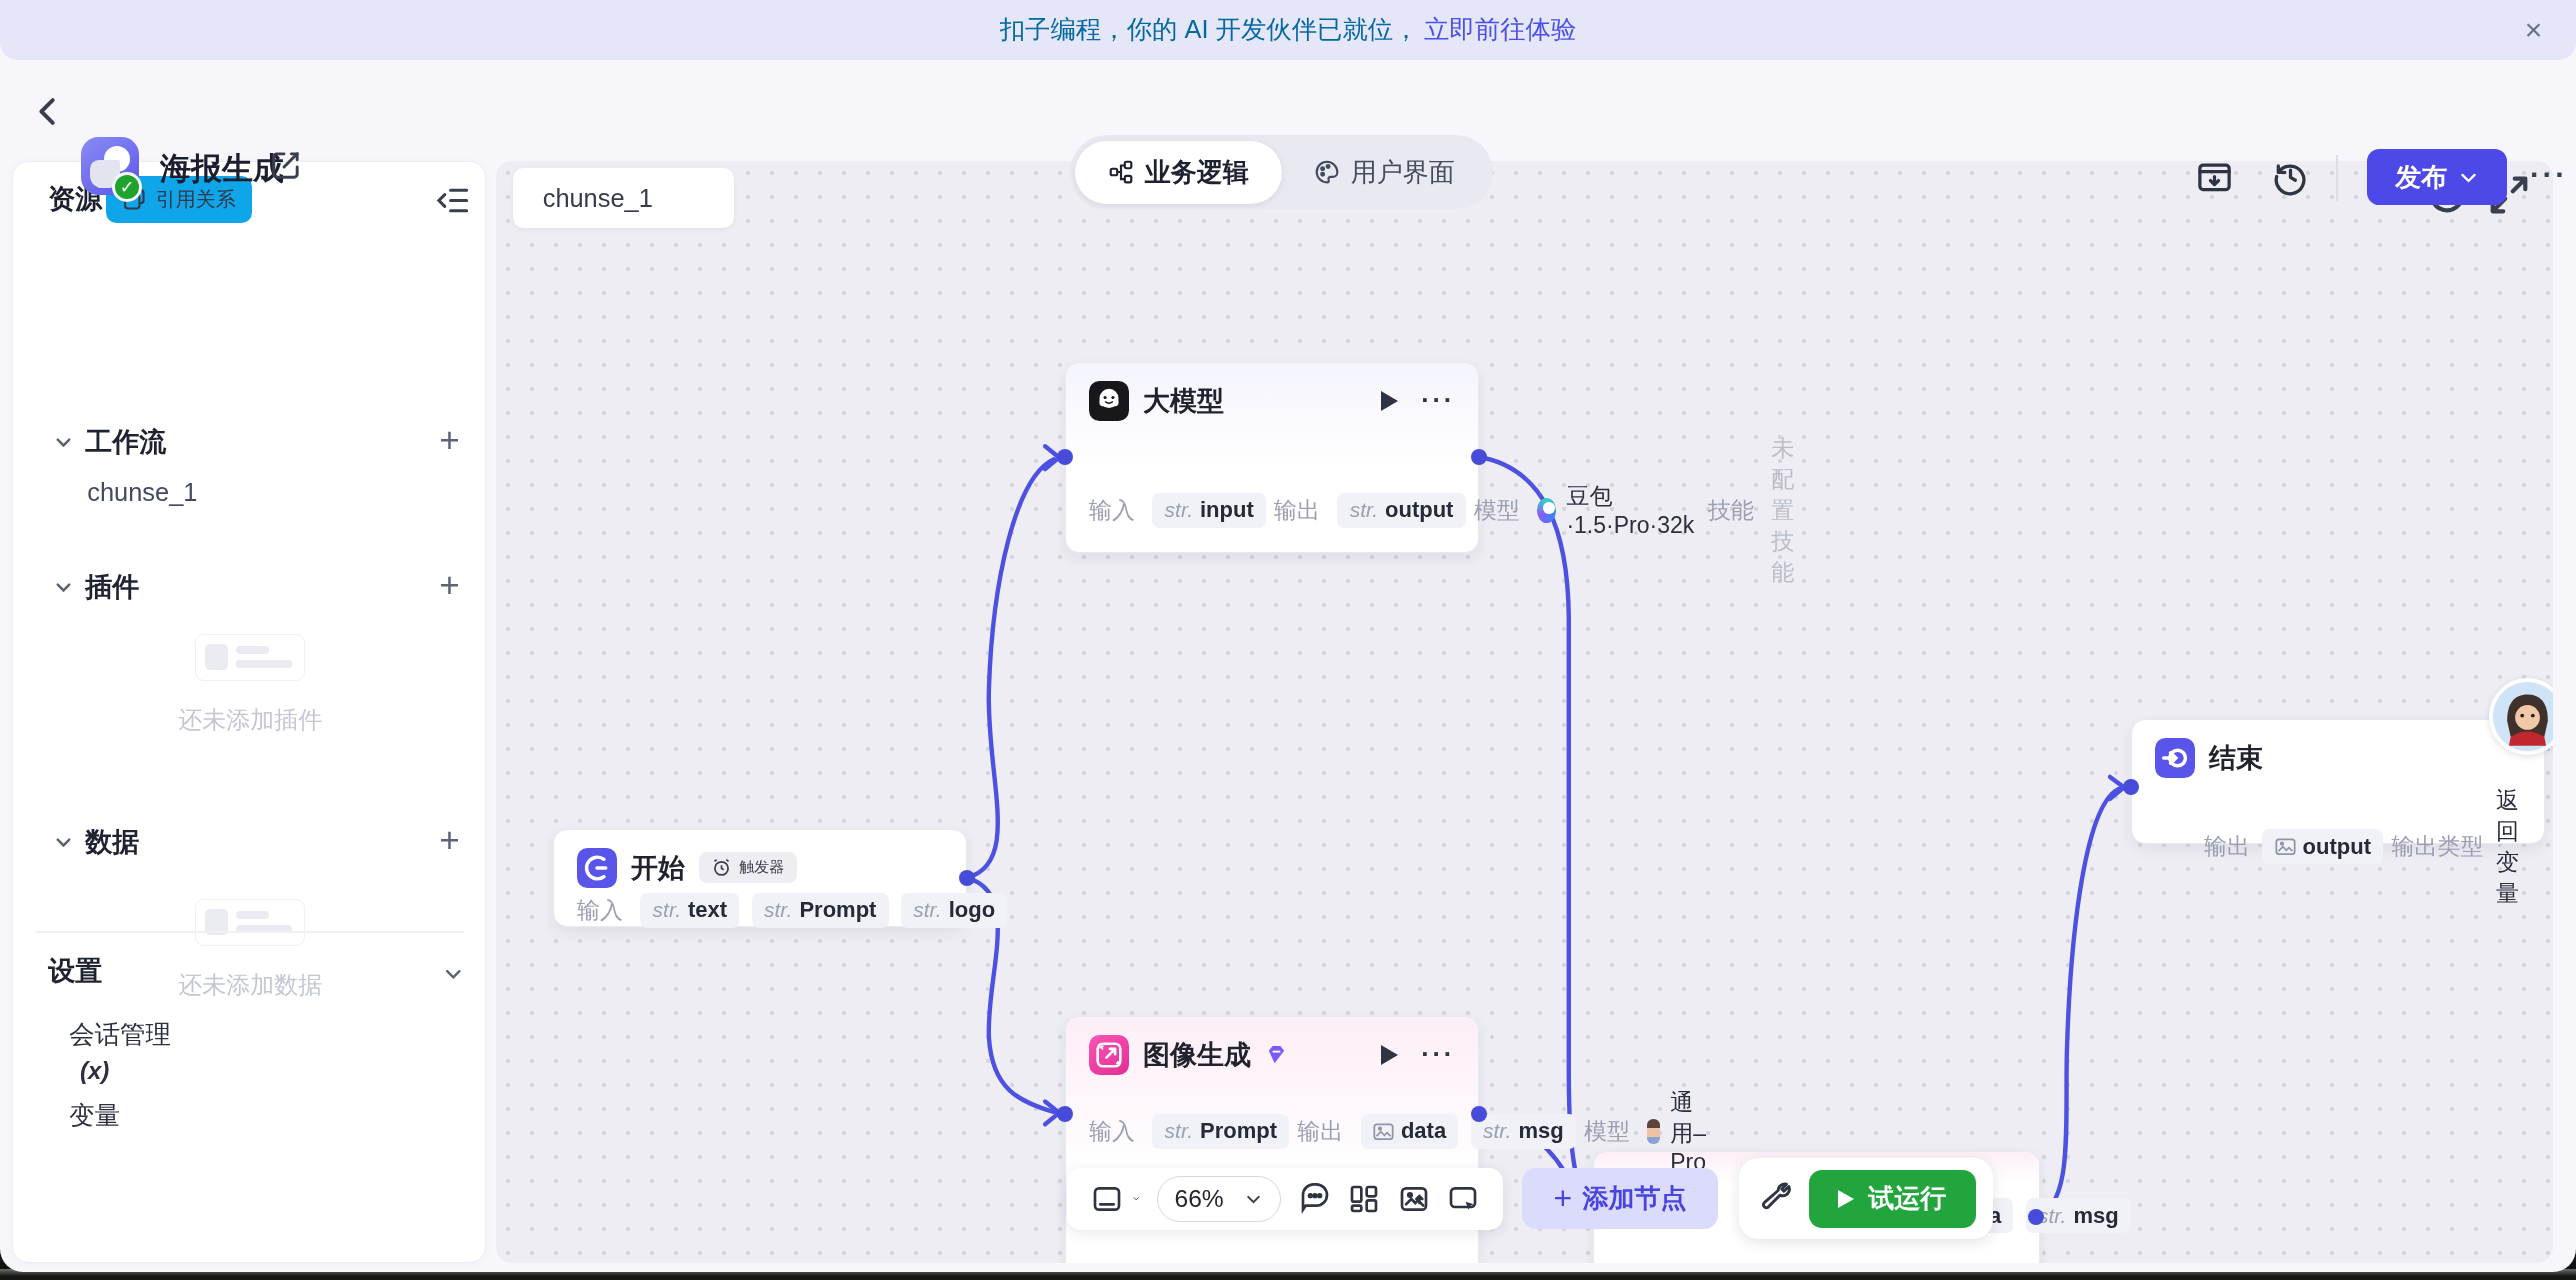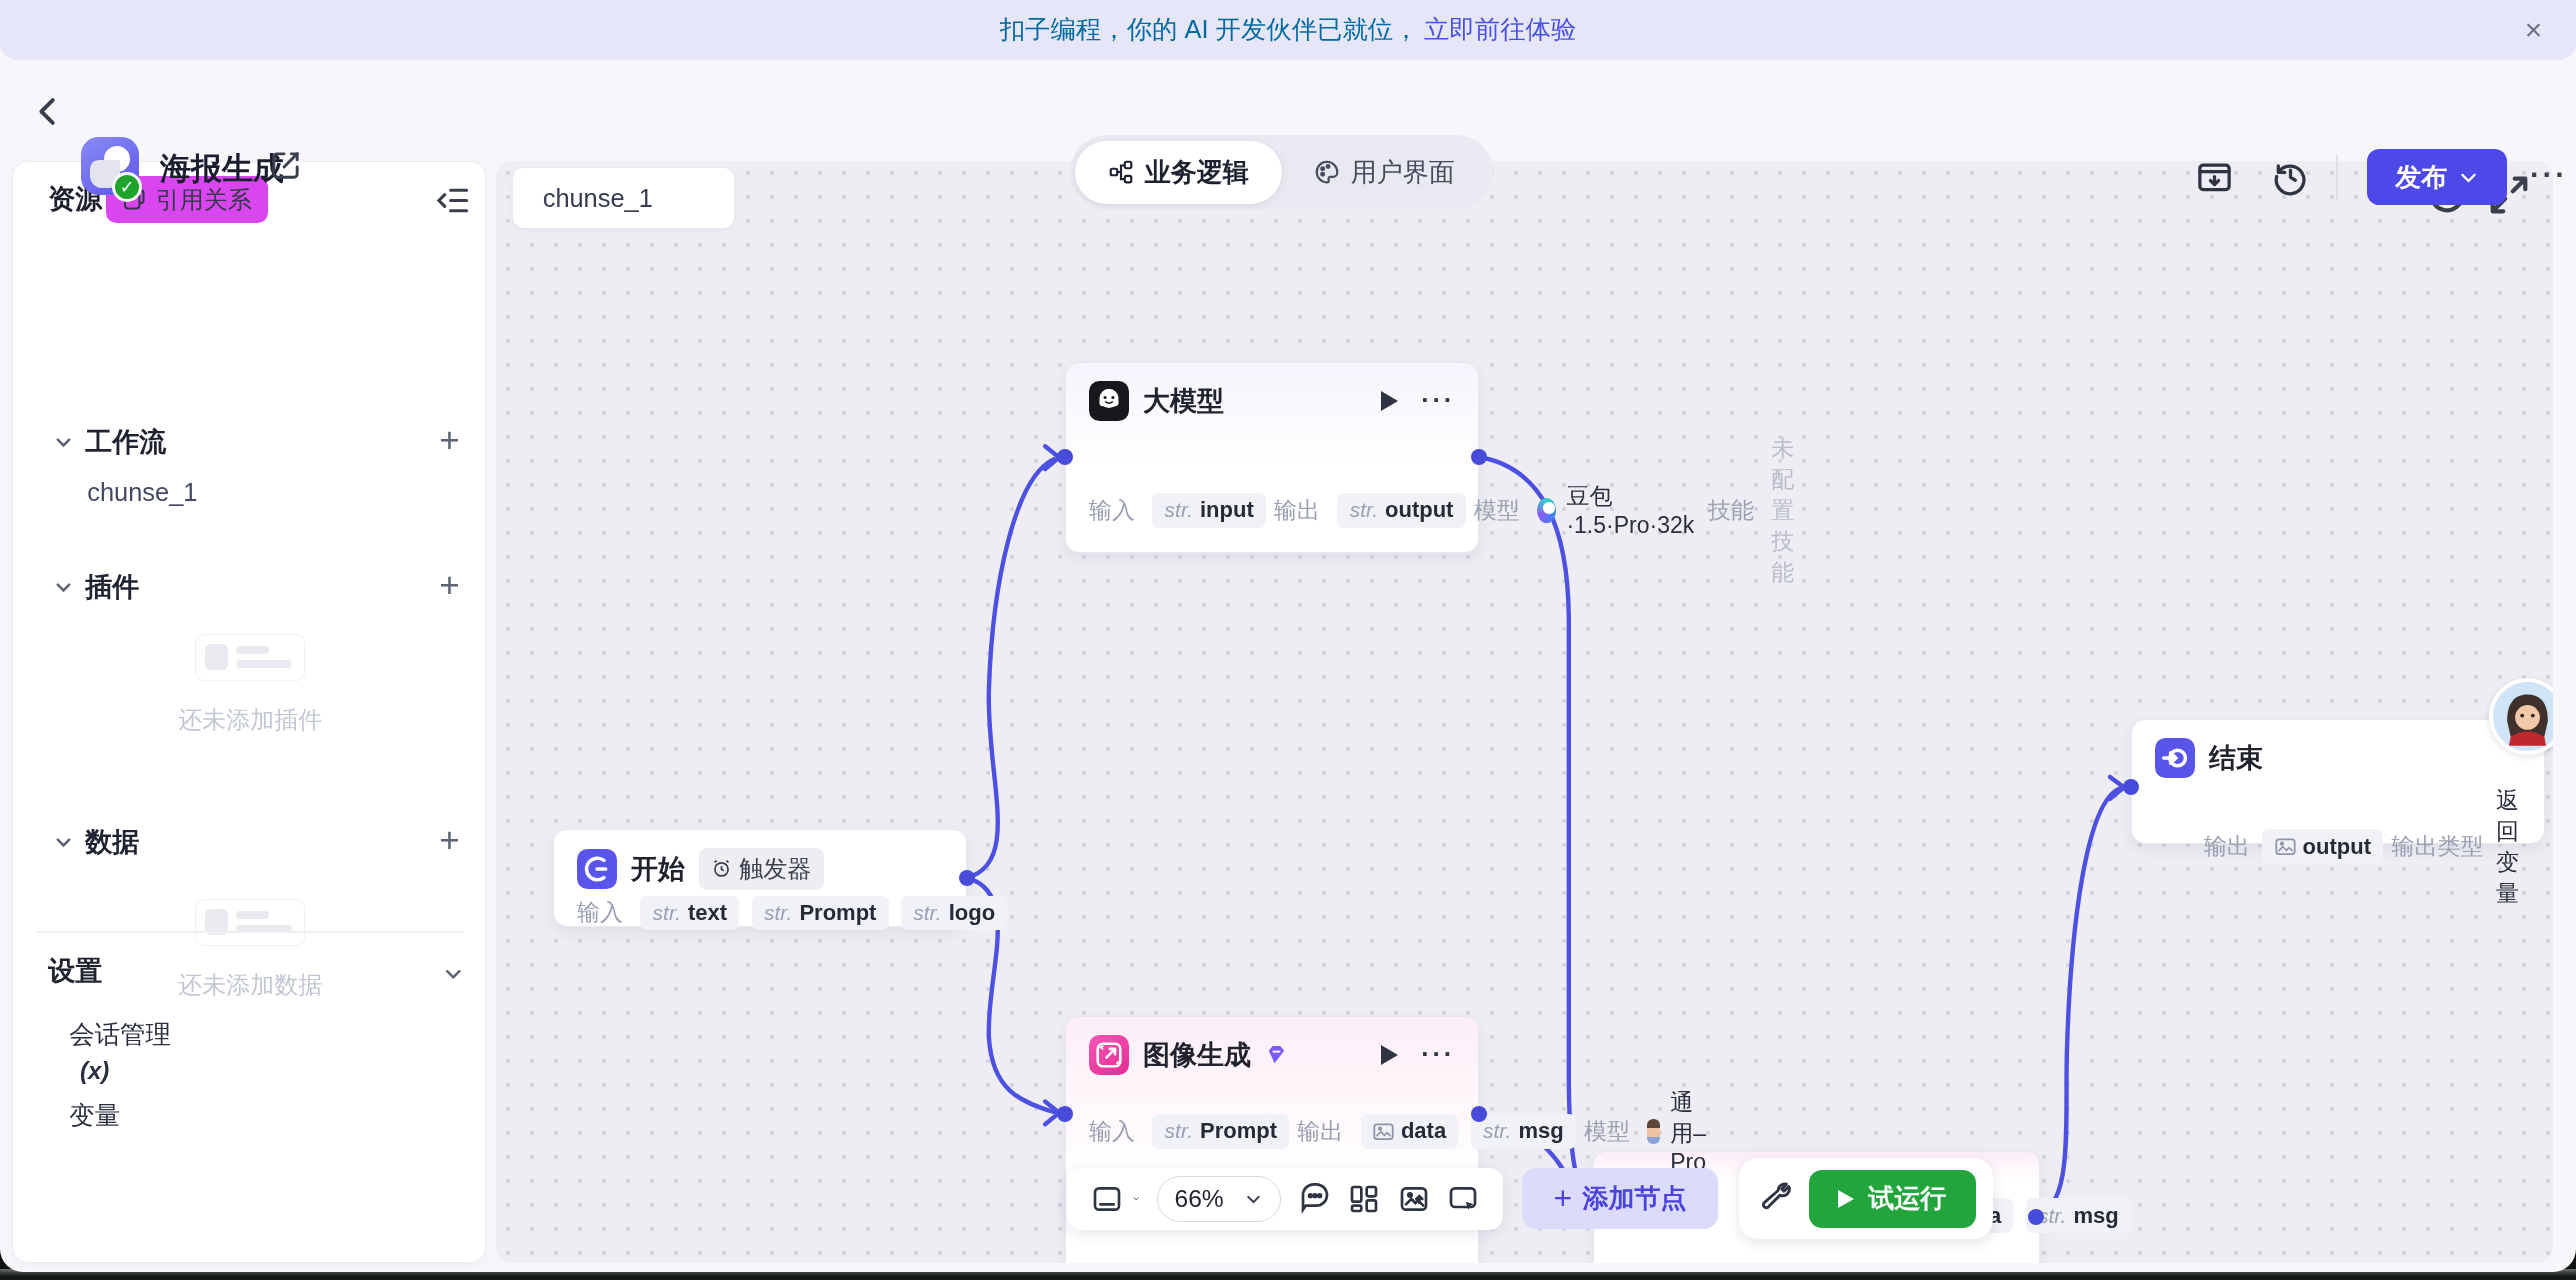--- a/index.html
+++ b/index.html
@@ -42,22 +42,22 @@
   .publish-btn { position:absolute; left:2367px; top:89px; width:140px; height:56px; border-radius:12.3px;
             background:#4d48e8; color:#fff; display:flex; align-items:center; justify-content:center; gap:10.5px;
             font-size:26px; font-weight:700; cursor:pointer; }
   .more-btn { position:absolute; left:2530px; top:98px; font-size:30px; letter-spacing:2.6px; color:#3a3f4e;
             font-weight:700; cursor:pointer; }
 
   
   .sidebar { position:absolute; left:12.3px; top:161px; width:474px; height:1102px; background:#fff;
             border:0.9px solid #ececf3; border-radius:16px; z-index:10; box-shadow:0 1.8px 8.8px rgba(40,44,80,.04); }
   .res-title { position:absolute; left:35px; top:19.3px; font-size:27px; font-weight:700; color:#1c1f2e;font-family:Liberation Serif, serif; }
-  .ref-pill { position:absolute; left:93px; top:14px; height:47px; border-radius:10.5px; background:#d946ef;
-            display:flex; align-items:center; gap:8.8px; padding:0 16px; font-size:24px; color:#33384a; cursor:pointer; }
+  .ref-pill { position:absolute; left:93px; top:14px; height:47px; border-radius:10.5px; background:#0ea5e9;
+            display:flex; align-items:center; gap:8.8px; padding:0 16px; font-size:20px; color:#33384a; cursor:pointer; }
   .collapse-btn { position:absolute; left:423px; top:21px; width:35px; height:35px; color:#3a3f4e; cursor:pointer; }
   .sec-row { position:absolute; left:0; width:474px; height:40px; }
   .sec-chevron { position:absolute; left:39px; top:8.8px; width:23px; height:23px; color:#5a6172; }
   .sec-title { position:absolute; left:72px; top:1.8px; font-size:27px; font-weight:700; color:#1e2231; }
   .sec-plus { position:absolute; left:426px; top:-1.8px; font-size:35px; font-weight:300; color:#5d6475; cursor:pointer; }
   .wf-item { position:absolute; left:74px; top:316px; font-size:25.4px; color:#434960; cursor:pointer; }
   .skeleton { position:absolute; width:110px; height:47px; background:#fff; border:1.8px solid #eef0f4; border-radius:8.8px; }
   .skeleton .sq { position:absolute; left:8.8px; top:8.8px; width:23px; height:26px; border-radius:5.3px; background:#e9ebf1; }
   .skeleton .b1 { position:absolute; left:40px; top:10.5px; width:33px; height:8px; border-radius:4.4px; background:#e9ebf1; }
   .skeleton .b2 { position:absolute; left:40px; top:24.6px; width:56px; height:8px; border-radius:4.4px; background:#e9ebf1; }
@@ -99,21 +99,21 @@
   .tag .t { font-size:21px; color:#9ba1b5; }
   .tag .v { font-size:22px; font-weight:700; color:#262a38; }
   .plain-val { font-size:23px; color:#2a2e3d; }
   .plain-muted { font-size:23px; color:#b9bec9; }
   .model-row { display:flex; align-items:center; gap:10.5px; }
   .doubao { width:24.6px; height:24.6px; border-radius:50%; background:conic-gradient(#35d0c5,#3b82f6,#8b5cf6,#35d0c5); position:relative; }
   .doubao::after { content:""; position:absolute; left:6.1px; top:4.4px; width:11.4px; height:11.4px; border-radius:50%; background:#fff; }
   .mini-avatar { width:24.6px; height:24.6px; border-radius:6.1px;
             background:linear-gradient(180deg,#5d4438 0 38%,#eec3a4 38% 72%,#8aa3d6 72%); }
   .trigger-badge { display:inline-flex; align-items:center; gap:7px; background:#ededf2; border-radius:8px;
-            padding:5.3px 12.3px; font-size:24px; color:#3c4150; }
+            padding:5.3px 12.3px; font-size:15px; color:#3c4150; }
   .diamond { width:23px; height:23px; }
   .dot { position:absolute; width:16px; height:16px; border-radius:50%; background:#464cd9; z-index:3; }
 
   .img-tag-icon { width:21px; height:17.5px; color:#8f94a8; }
 
   
   .collab-avatar { position:absolute; left:1993px; top:517px; width:77px; height:77px; border-radius:50%;
             background:#cfe4f7; border:4.4px solid #fff; overflow:hidden; z-index:7; box-shadow:0 1.8px 7px rgba(0,0,0,.12); }
 
   

